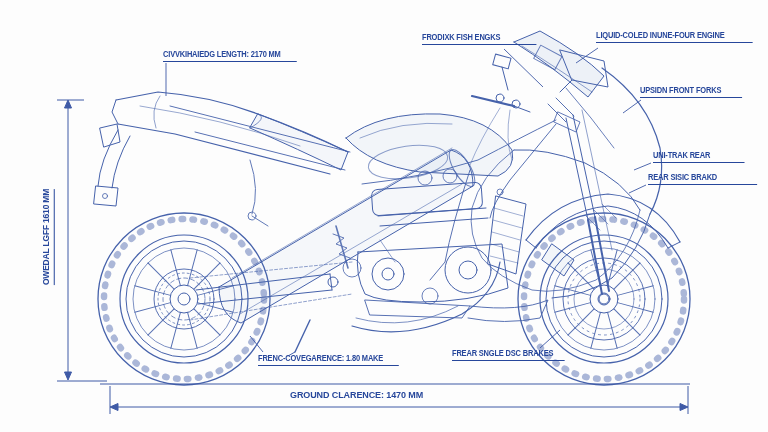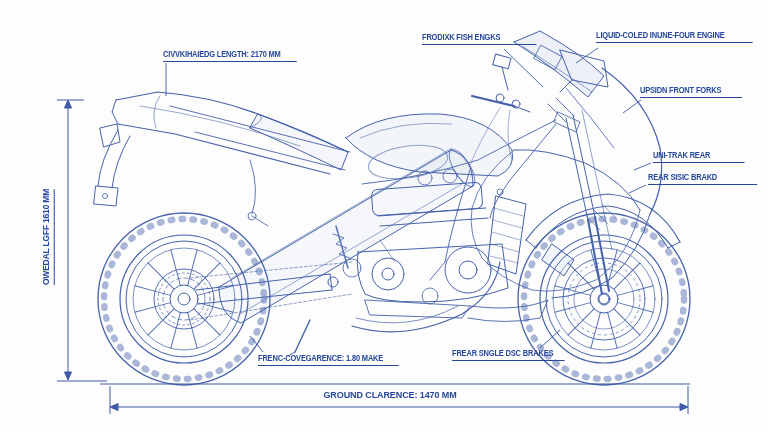--- a/index.html
+++ b/index.html
@@ -19,21 +19,20 @@
     letter-spacing:-0.2px;
     white-space:nowrap;
     border-bottom:1px solid #27479b;
     padding-bottom:2px;
     transform:scaleX(.88);
     transform-origin:0 50%;
     line-height:1;
   }
   .callout.no-underline{border-bottom:none;}
   .callout.centered{
-    text-align:center;
     transform:none;
     letter-spacing:-0.1px;
   }
   .callout.vertical{
     left:48px;top:237px;
     transform:translate(-50%,-50%) rotate(-90deg);
     transform-origin:50% 50%;
     padding-bottom:3px;
   }
 </style>

